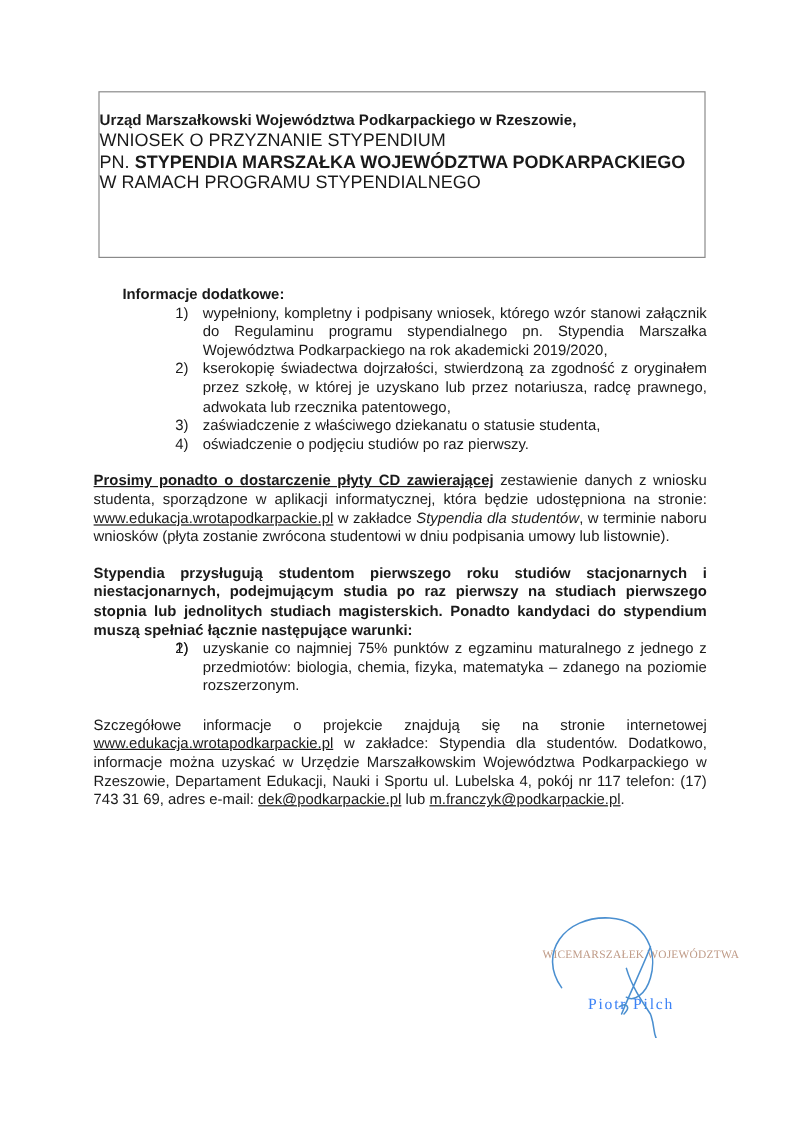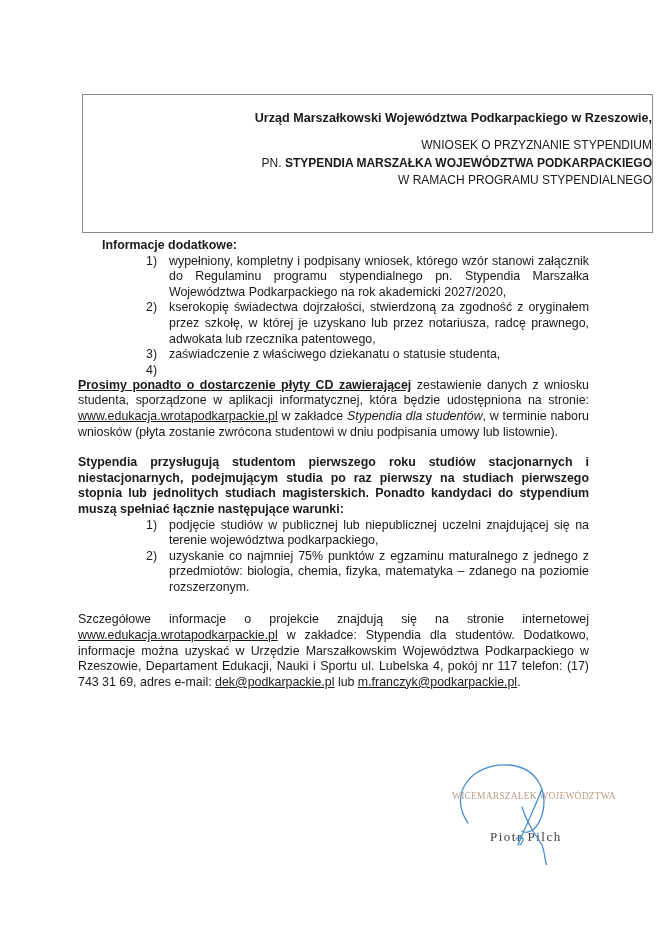--- a/index.html
+++ b/index.html
@@ -1,68 +1,68 @@
 <!DOCTYPE html>
 <html><head>
 <meta charset="utf-8">
 <style>
   html, body { margin: 0; padding: 0; background: #ffffff; }
   body { width: 670px; height: 948px; position: relative; overflow: hidden;
          font-family: "Liberation Sans", sans-serif; color: #1a1a1a; }
-  .header-box { position: absolute; left: 82px; top: 94px; width: 571px; height: 139px;
-                border: 1px solid #8a8a8a; box-sizing: border-box; text-align: right; }
+  .header-box { position: absolute; left: 82px; top: 76px; width: 506px; height: 139px;
+                border: 1px solid #8a8a8a; box-sizing: border-box; text-align: left; }
   .hb-org { font-weight: bold; font-size: 12.6px; line-height: 17px; margin-top: 15px; }
-  .hb-title { font-size: 12px; line-height: 17.5px; margin-top: 10px; }
+  .hb-title { font-size: 15px; line-height: 17.5px; }
   .hb-title b { font-weight: bold; }
   .content { position: absolute; left: 78px; top: 238px; width: 511px; font-size: 12.4px; line-height: 15.6px; }
   .content p { margin: 0; text-align: justify; }
   .heading { font-weight: bold; padding-left: 24px; }
   ol.list { list-style: none; margin: 0; padding: 0 0 0 68px; }
   ol.list li { position: relative; padding-left: 23px; text-align: justify; }
   ol.list li .num { position: absolute; left: 0; top: 0; }
   .gap { height: 15px; }
   .bold-ul { font-weight: bold; text-decoration: underline; }
   .link { text-decoration: underline; margin-top: 39px; }
   .bold { font-weight: bold; }
   em { font-style: italic; }
   .sig { position: absolute; left: 430px; top: 755px; width: 190px; height: 110px; }
   .stamp-title { position: absolute; left: 22px; top: 36px; font-family: "Liberation Serif", serif;
                  font-size: 9.5px; color: #b8907a; letter-spacing: 0.2px; opacity: 0.9; white-space: nowrap; }
   .stamp-name { position: absolute; left: 60px; top: 74px; font-family: "Liberation Serif", serif;
-                font-size: 13px; color: #404040; letter-spacing: 1.5px; white-space: nowrap; }
+                font-size: 13px; color: #3b82f6; letter-spacing: 1.5px; white-space: nowrap; }
   .sig svg { position: absolute; left: 0; top: 0; }
 </style>
 </head>
 <body>
 
 <div class="header-box">
   <div class="hb-org">
     <div>Urząd Marszałkowski Województwa Podkarpackiego w Rzeszowie,</div>
   </div>
   <div class="hb-title">
     <div>WNIOSEK O PRZYZNANIE STYPENDIUM</div>
     <div><span>PN. </span><b>STYPENDIA MARSZAŁKA WOJEWÓDZTWA PODKARPACKIEGO</b></div>
     <div>W RAMACH PROGRAMU STYPENDIALNEGO</div>
   </div>
 </div>
 
 <div class="content">
   <p class="heading">Informacje dodatkowe:</p>
   <ol class="list">
-    <li><span class="num">1)</span><span>wypełniony, kompletny i podpisany wniosek, którego wzór stanowi załącznik do Regulaminu programu stypendialnego pn. Stypendia Marszałka Województwa Podkarpackiego na rok akademicki 2027/2020,</span></li>
+    <li><span class="num">1)</span><span>wypełniony, kompletny i podpisany wniosek, którego wzór stanowi załącznik do Regulaminu programu stypendialnego pn. Stypendia Marszałka Województwa Podkarpackiego na rok akademicki 2019/2020,</span></li>
     <li><span class="num">2)</span><span>kserokopię świadectwa dojrzałości, stwierdzoną za zgodność z oryginałem przez szkołę, w której je uzyskano lub przez notariusza, radcę prawnego, adwokata lub rzecznika patentowego,</span></li>
     <li><span class="num">3)</span><span>zaświadczenie z właściwego dziekanatu o statusie studenta,</span></li>
-    <li><span class="num">4)</span></li>
+    <li><span class="num">4)</span><span>oświadczenie o podjęciu studiów po raz pierwszy.</span></li>
   </ol>
   <div class="gap"></div>
   <p><span class="bold-ul">Prosimy ponadto o dostarczenie płyty CD zawierającej</span><span> zestawienie danych z wniosku studenta, sporządzone w aplikacji informatycznej, która będzie udostępniona na stronie: </span><span class="link">www.edukacja.wrotapodkarpackie.pl</span><span> w zakładce </span><em>Stypendia dla studentów</em><span>, w terminie naboru wniosków (płyta zostanie zwrócona studentowi w dniu podpisania umowy lub listownie).</span></p>
   <div class="gap"></div>
   <p class="bold">Stypendia przysługują studentom pierwszego roku studiów stacjonarnych i niestacjonarnych, podejmującym studia po raz pierwszy na studiach pierwszego stopnia lub jednolitych studiach magisterskich. Ponadto kandydaci do stypendium muszą spełniać łącznie następujące warunki:</p>
   <ol class="list">
-    <li><span class="num">1)</span><span>podjęcie studiów w publicznej lub niepublicznej uczelni znajdującej się na terenie województwa podkarpackiego,</span></li>
+    <li><span class="num">1)</span></li>
     <li><span class="num">2)</span><span>uzyskanie co najmniej 75% punktów z egzaminu maturalnego z jednego z przedmiotów: biologia, chemia, fizyka, matematyka – zdanego na poziomie rozszerzonym.</span></li>
   </ol>
   <div class="gap" style="height:17px"></div>
   <p><span>Szczegółowe informacje o projekcie znajdują się na stronie internetowej </span><span class="link">www.edukacja.wrotapodkarpackie.pl</span><span> w zakładce: Stypendia dla studentów. Dodatkowo, informacje można uzyskać w Urzędzie Marszałkowskim Województwa Podkarpackiego w Rzeszowie, Departament Edukacji, Nauki i Sportu ul. Lubelska 4, pokój nr 117 telefon: (17) 743 31 69, adres e-mail: </span><span class="link">dek@podkarpackie.pl</span><span> lub </span><span class="link">m.franczyk@podkarpackie.pl</span><span>.</span></p>
 </div>
 
 <div class="sig">
   <div class="stamp-title">WICEMARSZAŁEK WOJEWÓDZTWA</div>
   <div class="stamp-name">Piotr Pilch</div>
   <svg width="190" height="110">

